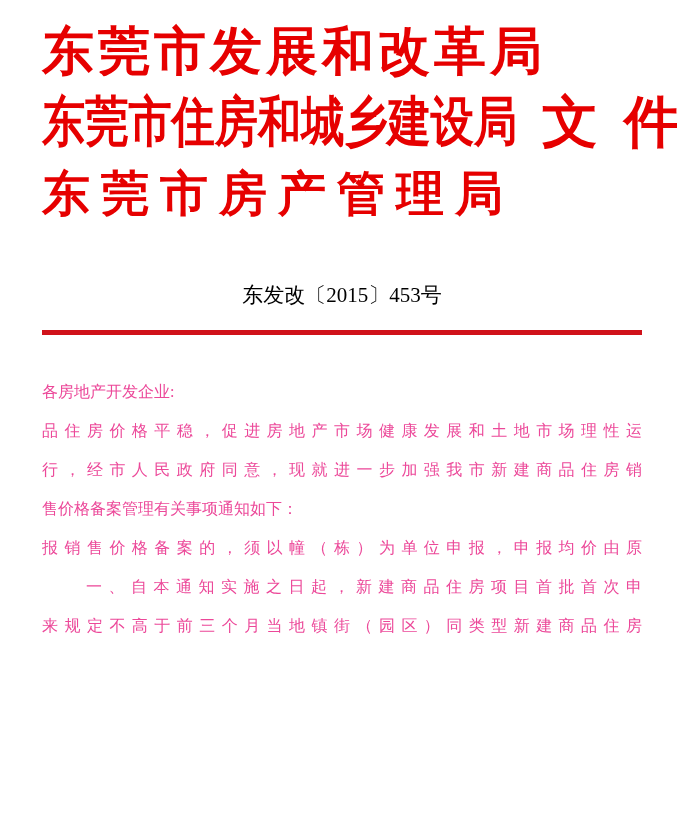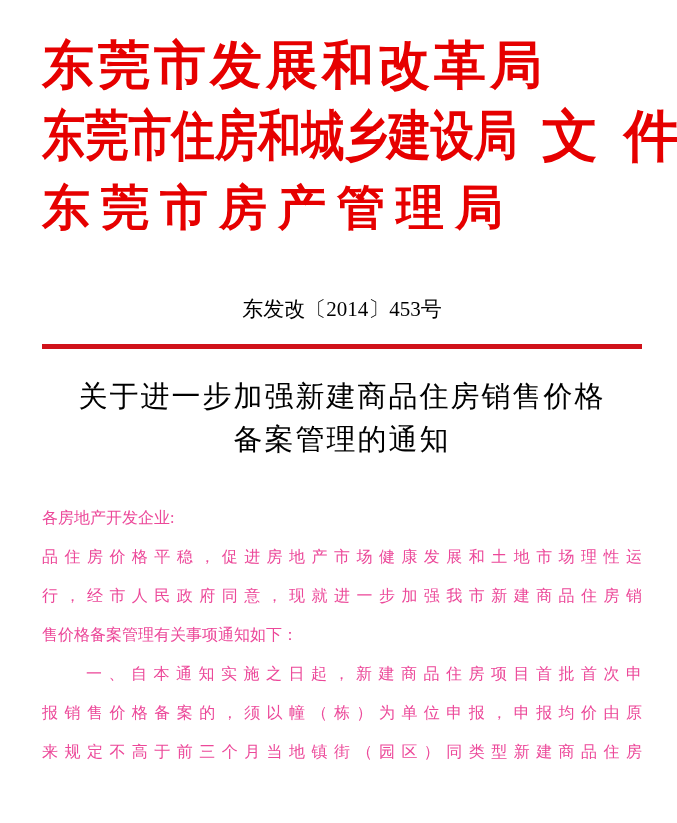--- a/index.html
+++ b/index.html
@@ -15,21 +15,21 @@
     overflow: hidden;
     font-family: "Liberation Serif", "DejaVu Serif", serif;
   }
   .content {
     margin-left: 42px;
     width: 600px;
   }
 
   
   .letterhead {
-    padding-top: 30px;
+    padding-top: 16px;
   }
   .agency {
     color: #e60000;
     font-weight: bold;
     white-space: nowrap;
   }
   .agency-1 {
     font-size: 52px;
     height: 71px;
     line-height: 71px;
@@ -121,33 +121,29 @@
       <div class="agency agency-1">东莞市发展和改革局</div>
       <div class="agency-row">
         <div class="agency-2-wrap">
           <span class="agency agency-2">东莞市住房和城乡建设局</span>
         </div>
         <span class="agency doc-word">文 件</span>
       </div>
       <div class="agency agency-3">东莞市房产管理局</div>
     </header>
 
-    <div class="doc-number">东发改〔2014〕453号</div>
+    <div class="doc-number">东发改〔2015〕453号</div>
 
     <div class="red-rule"></div>
 
-    <h1 class="title">
-      <span class="title-line">关于进一步加强新建商品住房销售价格</span>
-      <span class="title-line">备案管理的通知</span>
-    </h1>
 
     <main class="body">
       <div class="line">各房地产开发企业:</div>
       <div class="line justify">品住房价格平稳，促进房地产市场健康发展和土地市场理性运</div>
       <div class="line justify">行，经市人民政府同意，现就进一步加强我市新建商品住房销</div>
       <div class="line">售价格备案管理有关事项通知如下：</div>
+      <div class="line justify">报销售价格备案的，须以幢（栋）为单位申报，申报均价由原</div>
       <div class="line indent justify">一、自本通知实施之日起，新建商品住房项目首批首次申</div>
-      <div class="line justify">报销售价格备案的，须以幢（栋）为单位申报，申报均价由原</div>
       <div class="line justify">来规定不高于前三个月当地镇街（园区）同类型新建商品住房</div>
     </main>
 
   </div>
 </div>
 
 </body></html>

